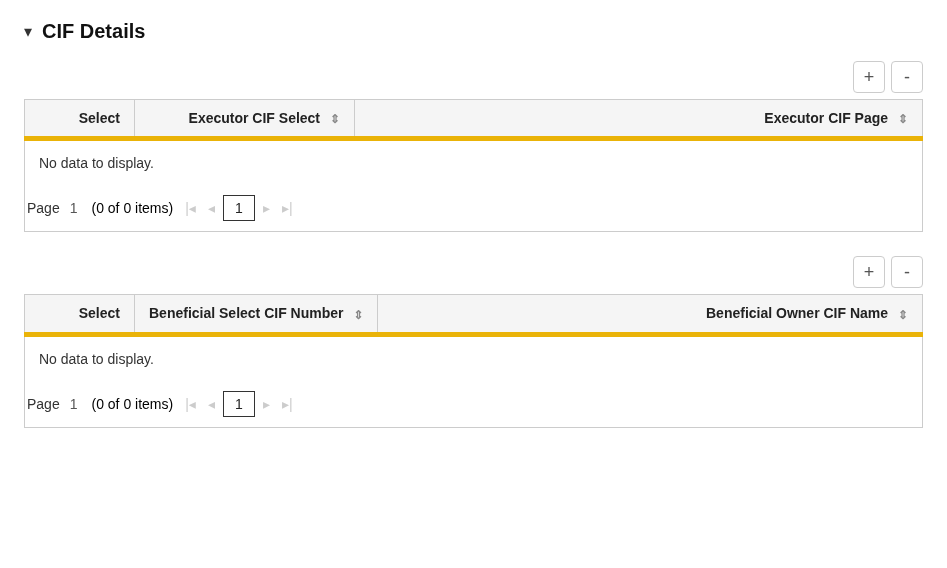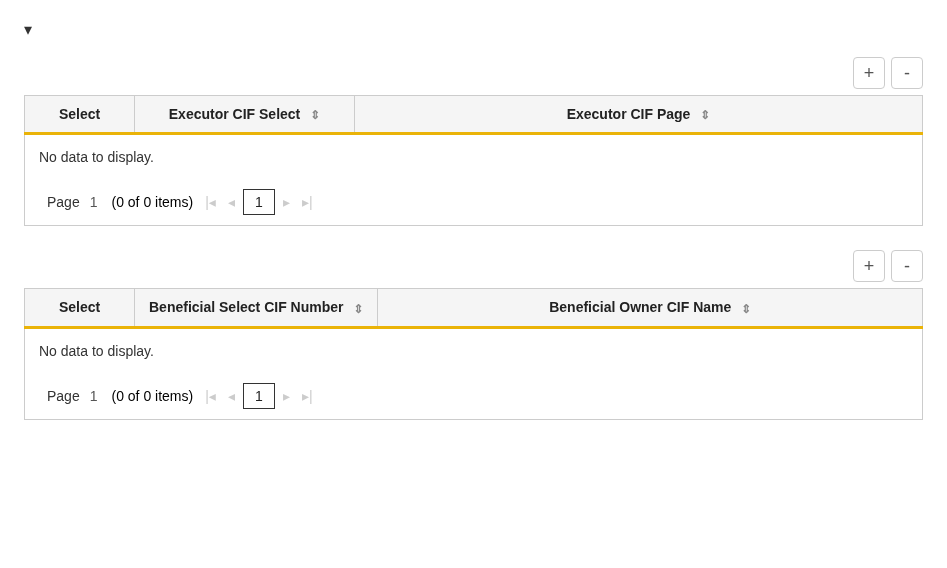--- a/index.html
+++ b/index.html
@@ -69,36 +69,36 @@
       border: 1px solid #ccc;
     }
 
     .data-table thead tr {
       background: #f5f5f5;
     }
 
     .data-table th {
       border: 1px solid #ccc;
       padding: 10px 14px;
-      text-align: center;
+      text-align: right;
       font-weight: 600;
       font-size: 14px;
       white-space: nowrap;
     }
 
     .data-table th .sort-icon {
       display: inline-block;
       margin-left: 6px;
       color: #888;
       font-size: 12px;
       vertical-align: middle;
     }
 
     .data-table td {
-      border: 3px solid #eab308;
+      border: 5px solid #eab308;
       padding: 10px 14px;
     }
 
     .col-select {
       width: 110px;
     }
 
     .col-cif-number {
       width: 220px;
     }
@@ -110,21 +110,21 @@
     .no-data-row td {
       border-left: none;
       border-right: none;
       border-bottom: none;
       padding: 14px 14px;
       color: #333;
     }
 
     .pagination-row td {
       border: none;
-      padding: 10px 22px;
+      padding: 10px 2px;
       color: #333;
     }
 
     .pagination {
       display: flex;
       align-items: center;
       gap: 8px;
     }
 
     .pagination .page-label {
@@ -169,20 +169,21 @@
       display: flex;
       align-items: center;
       gap: 4px;
     }
   </style>
 </head>
 <body>
 
 <div class="section-header">
   <span class="chevron-icon">▾</span>
+  <span class="section-title">CIF Details</span>
 </div>
 
 <div class="table-section">
   <div class="toolbar">
     <button class="icon-btn">+</button>
     <button class="icon-btn">-</button>
   </div>
 
   <table class="data-table">
     <thead>

